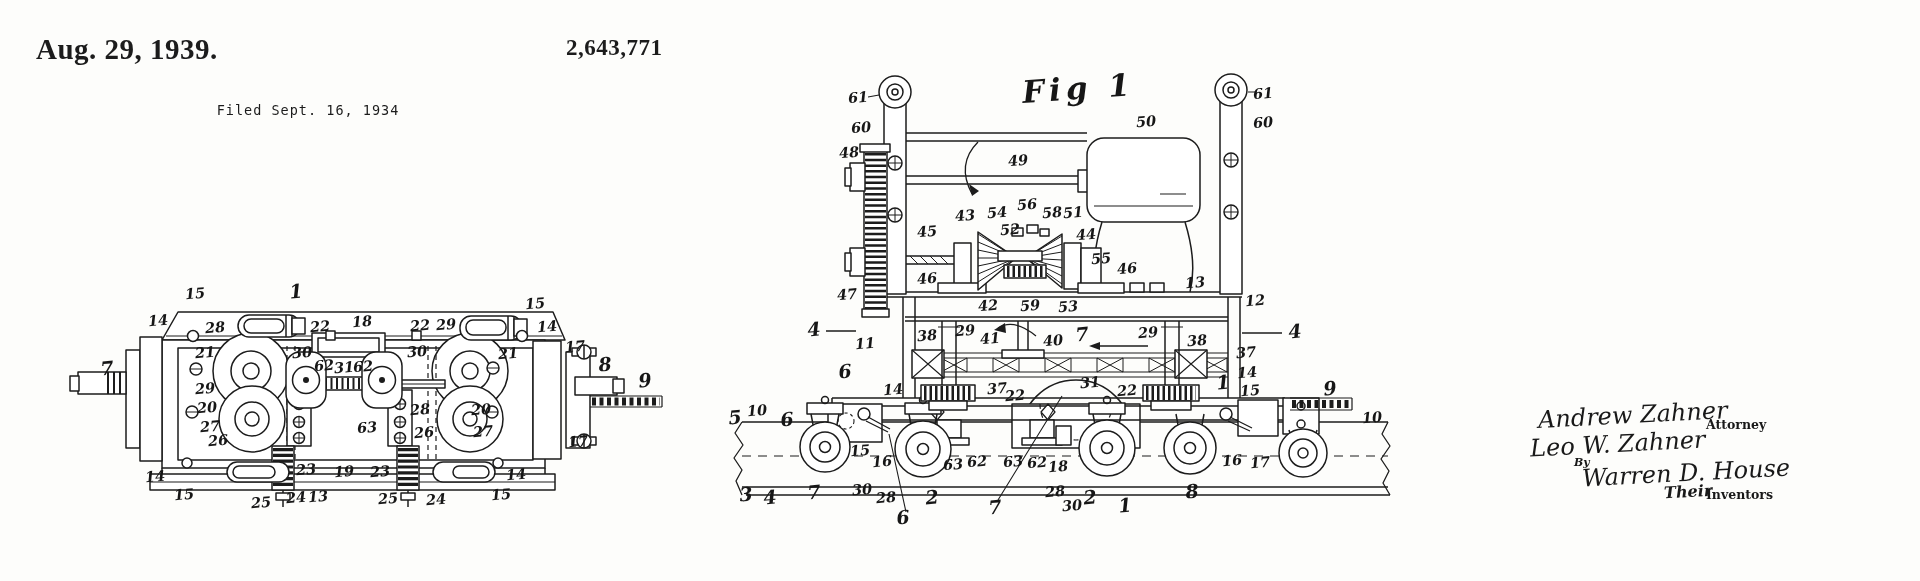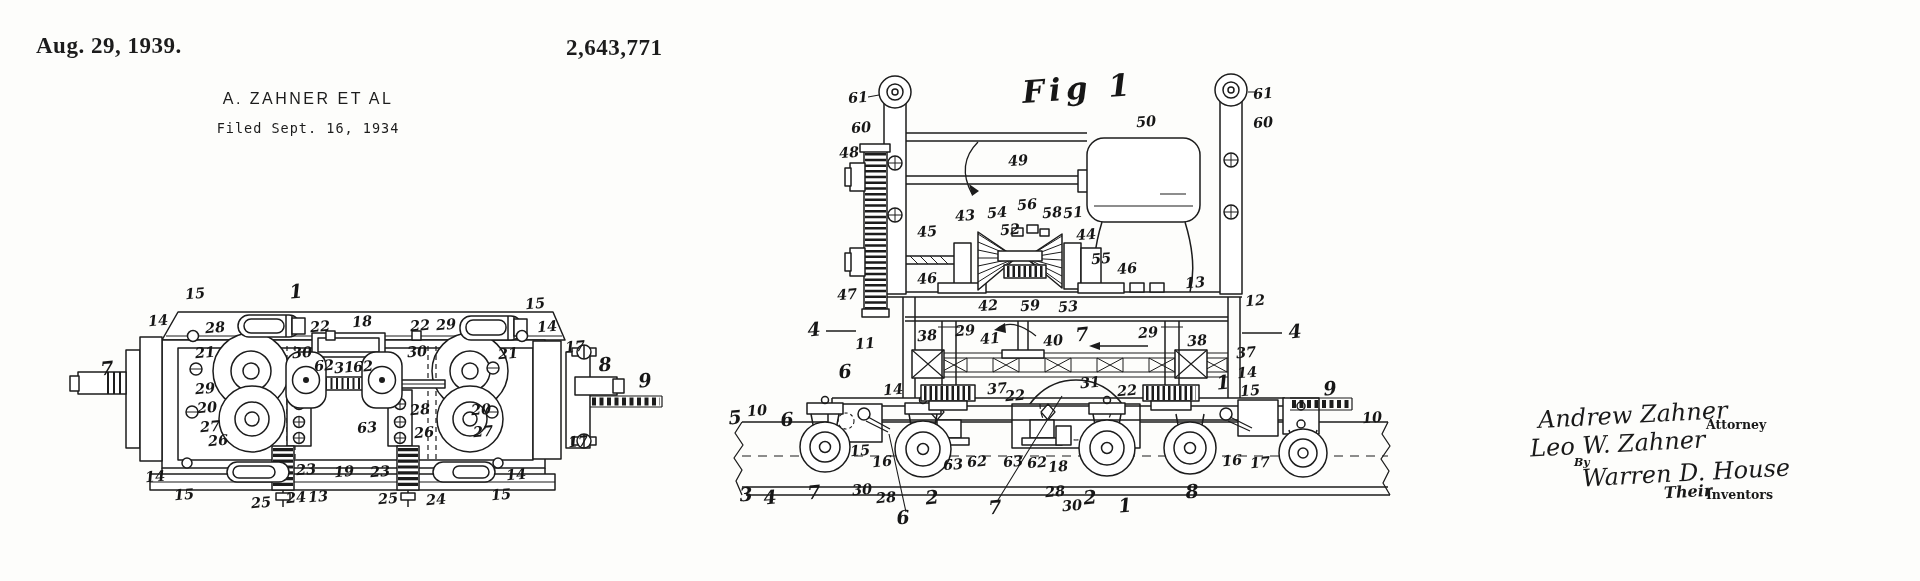--- a/index.html
+++ b/index.html
@@ -1,18 +1,18 @@
 <!DOCTYPE html>
 <html><head>
 <meta charset="utf-8">
 <style>
   html,body{margin:0;padding:0;background:#fff;}
   .page{position:relative;width:1920px;height:581px;background:#fdfdfb;overflow:hidden;
         font-family:"Liberation Serif",serif;color:#1c1c1c;}
-  .hdr-date{position:absolute;left:36px;top:33px;font-weight:bold;font-size:23px;letter-spacing:.5px;}
+  .hdr-date{position:absolute;left:36px;top:33px;font-weight:bold;font-size:29px;letter-spacing:.5px;}
   .hdr-num{position:absolute;left:566px;top:35px;font-weight:bold;font-size:23px;letter-spacing:.5px;}
   .titleblock{position:absolute;left:146px;top:90px;width:324px;text-align:center;}
   .tb-inventor{font-family:"Liberation Sans",sans-serif;font-size:16px;letter-spacing:2.5px;}
   .tb-title{font-family:"DejaVu Sans Mono",monospace;font-size:12.5px;letter-spacing:.5px;margin-top:11px;}
   .tb-filed{font-family:"DejaVu Sans Mono",monospace;font-size:13.5px;letter-spacing:1px;margin-top:12px;}
   .art{position:absolute;left:0;top:0;}
   #ref-labels{position:absolute;left:0;top:0;width:1920px;height:581px;}
   .ref{position:absolute;transform:translate(-50%,-50%) rotate(-5deg);
        font:italic 600 14.5px "DejaVu Serif",serif;white-space:nowrap;color:#161616;}
   .ref-lg{font-size:19px;}
@@ -25,21 +25,20 @@
   .sig-their{position:absolute;font:italic 600 16px "DejaVu Serif",serif;transform:rotate(-3deg);color:#191919;}
 </style>
 </head>
 <body>
 
 <div class="page">
 
   <div class="hdr-date">Aug. 29, 1939.</div>
   <div class="hdr-num">2,643,771</div>
   <div class="titleblock">
-    <div class="tb-inventor">A. ZAHNER ET AL</div>
     <div class="tb-filed">Filed Sept. 16, 1934</div>
   </div>
 
   <svg class="art" width="1920" height="581" viewBox="0 0 1920 581">
     <g stroke="#1c1c1c" fill="none" stroke-width="1.5" stroke-linejoin="round">
 
       <g>
         <path d="M178,312 L553,312 L565,340 L162,340 Z" fill="#fff"></path>
         <path d="M166,336 H562" stroke-width="1.1"></path>
         <rect x="162" y="340" width="383" height="128" fill="#fff"></rect>

